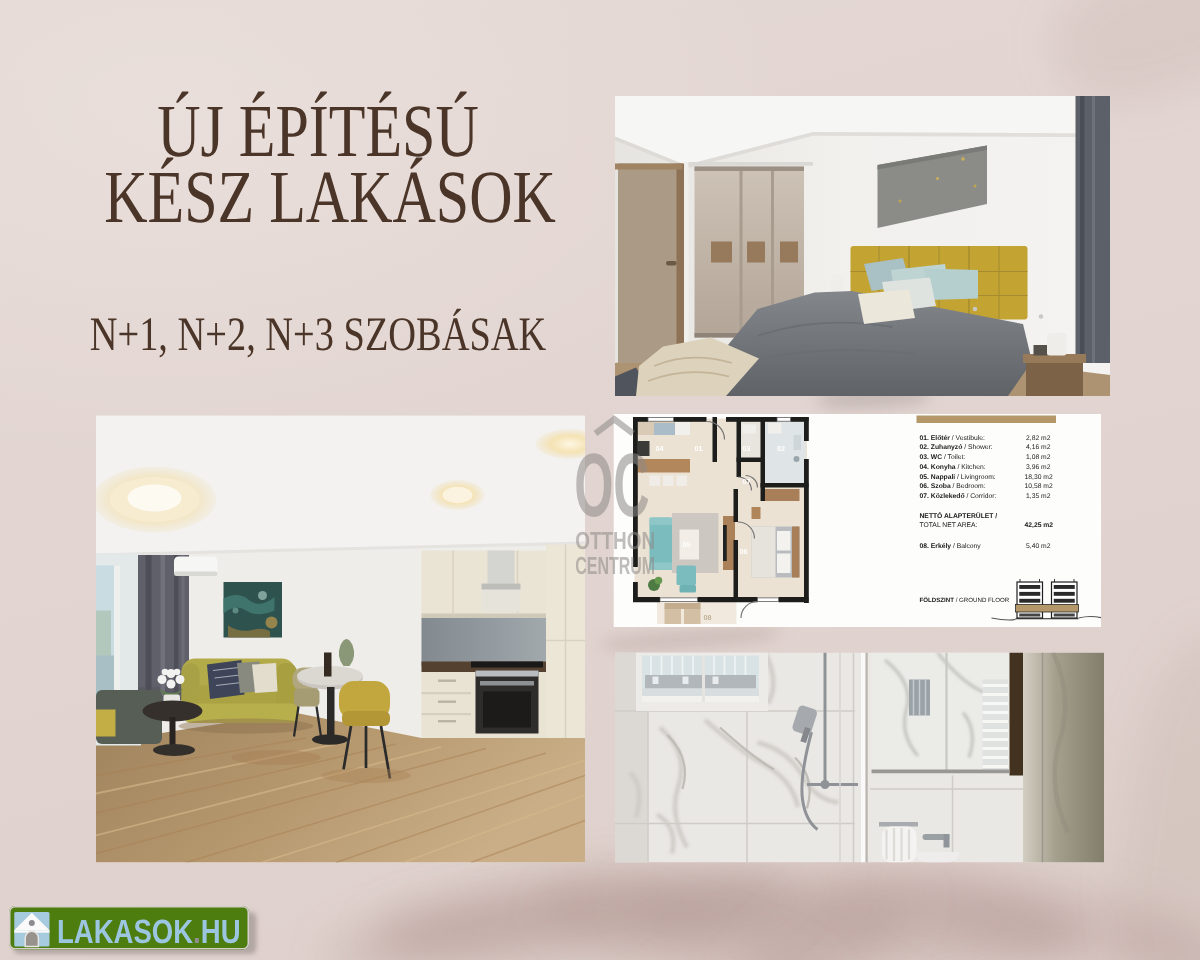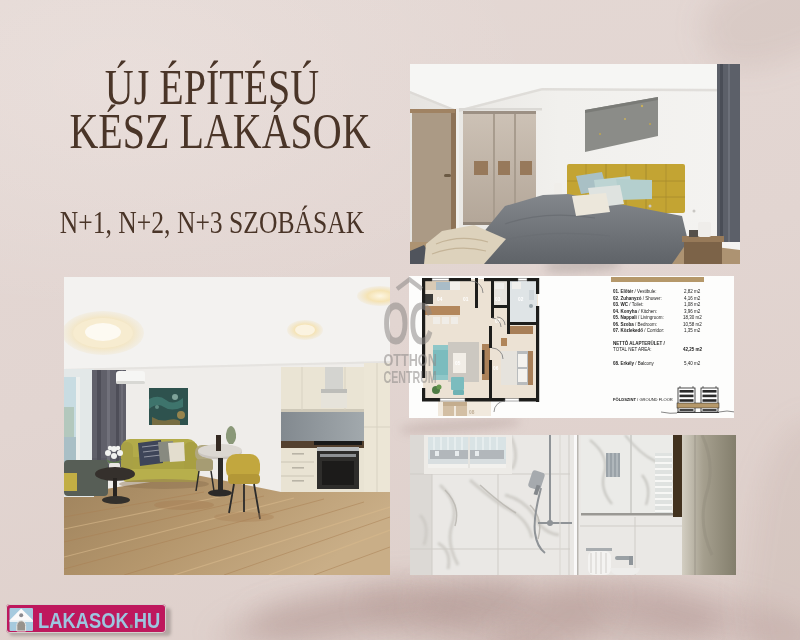--- a/index.html
+++ b/index.html
@@ -22,21 +22,21 @@
   #h2{left:0;top:206px;font-size:32px;transform:scaleX(0.80);}
 
   
   #bedroom{left:410px;top:64px;width:330px;height:200px;}
   #living{left:64px;top:277px;width:326px;height:298px;}
   #floorplan{left:409px;top:276px;width:325px;height:142px;}
   #bathroom{left:410px;top:435px;width:326px;height:140px;}
 
   
   #logoshadow{left:9px;top:608px;width:162px;height:28px;background:#b3a7a3;border-radius:4px;filter:blur(1.5px);}
-  #logobox{left:6px;top:604px;width:160px;height:29px;background:#be185d;border-radius:4px;box-shadow:inset 0 0 0 1px #d5cfcc;}
+  #logobox{left:6px;top:604px;width:160px;height:29px;background:#4d7c0f;border-radius:4px;box-shadow:inset 0 0 0 1px #d5cfcc;}
 </style>
 </head>
 <body>
 <div class="abs" id="bggrad"></div>
 
 <div class="shadowleaf" style="left:215px;top:594px;width:220px;height:40px;transform:rotate(-14deg);background:rgba(148,112,108,0.18);"></div>
 <div class="shadowleaf" style="left:250px;top:588px;width:280px;height:48px;transform:rotate(-6deg);background:rgba(148,112,108,0.24);"></div>
 <div class="shadowleaf" style="left:420px;top:586px;width:300px;height:52px;transform:rotate(5deg);background:rgba(148,112,108,0.26);"></div>
 <div class="shadowleaf" style="left:600px;top:592px;width:220px;height:44px;transform:rotate(14deg);background:rgba(148,112,108,0.20);"></div>
 <div class="shadowleaf" style="left:480px;top:600px;width:140px;height:60px;transform:rotate(-40deg);background:rgba(148,112,108,0.18);"></div>

